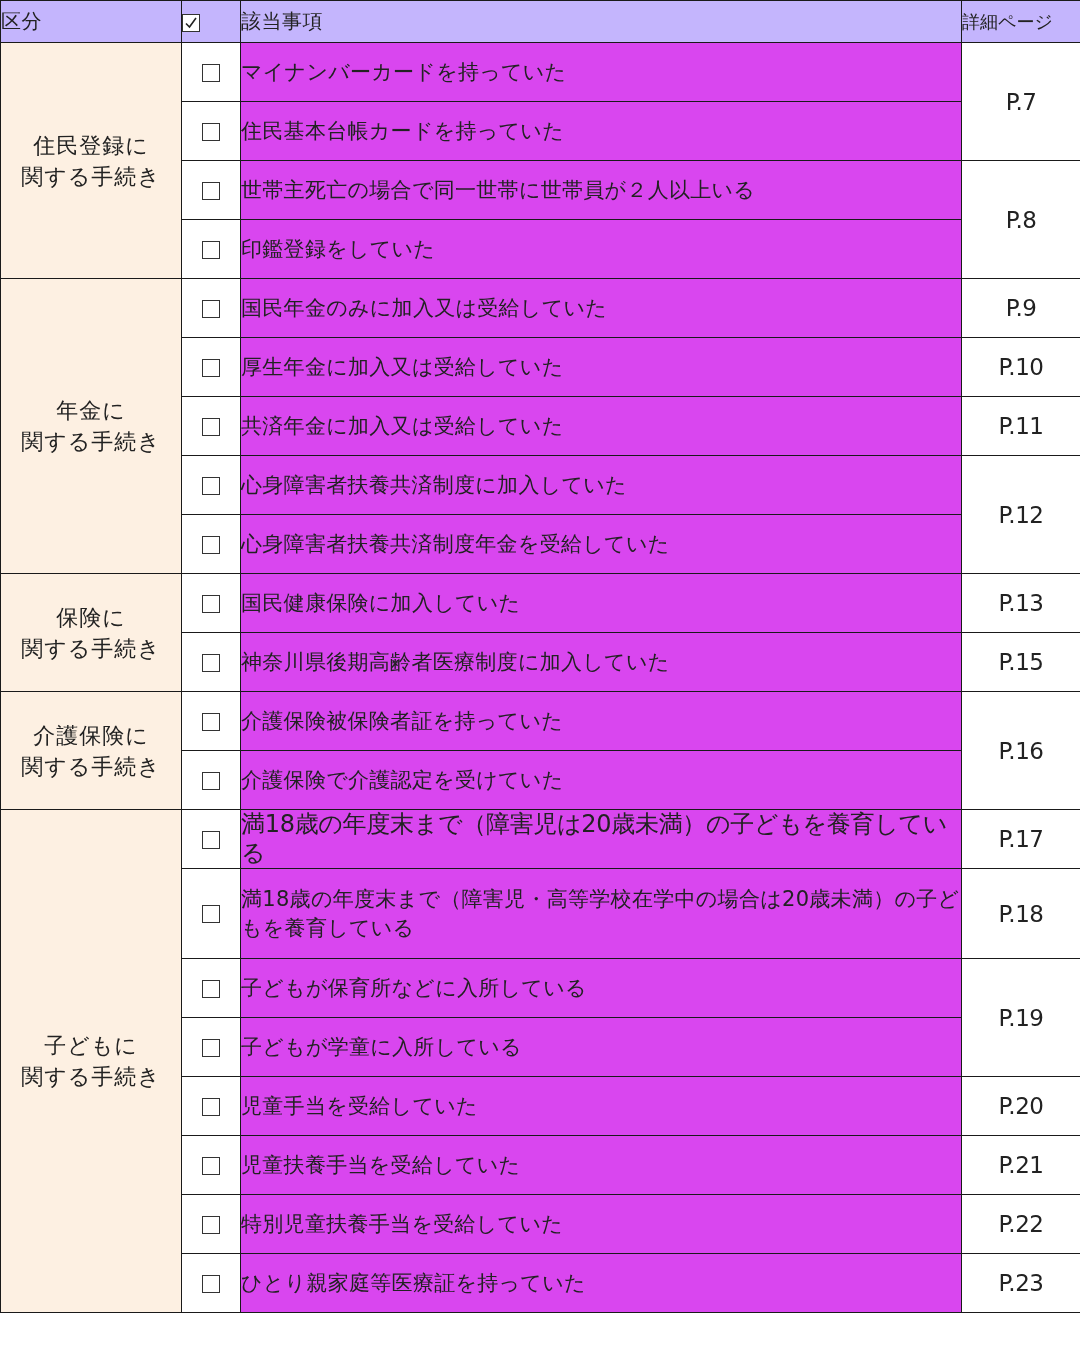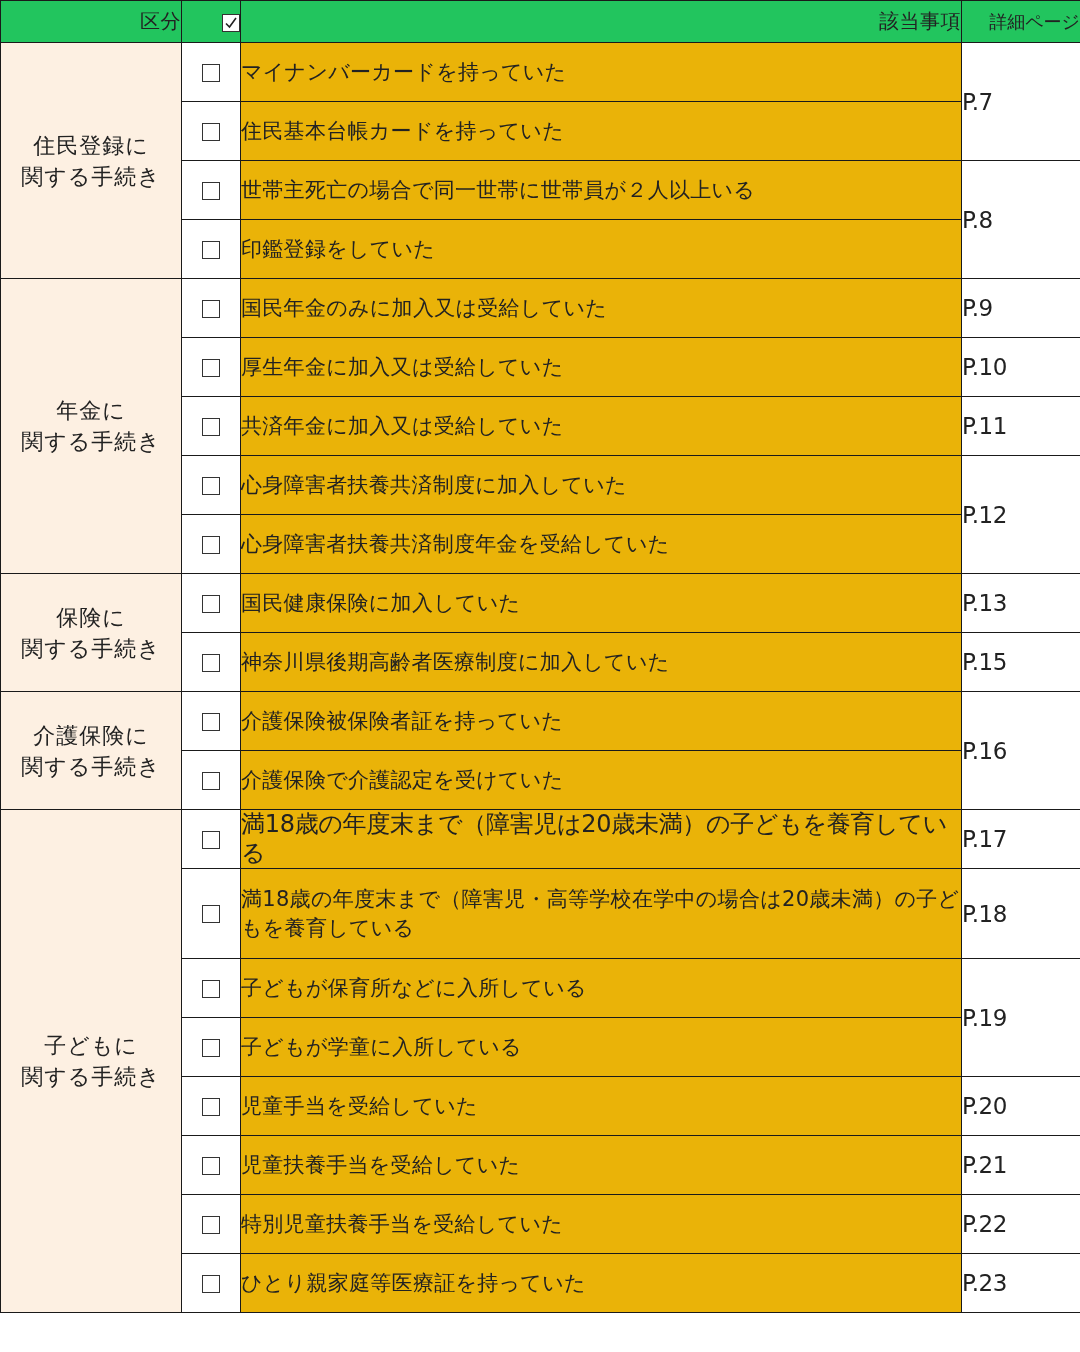--- a/index.html
+++ b/index.html
@@ -14,46 +14,47 @@
       border: 1.5px solid #1a1a1a;
       padding: 0;
       font-weight: normal;
       vertical-align: middle;
     }
     col.c-cat { width: 181px; }
     col.c-chk { width: 59px; }
     col.c-item { width: 721px; }
     col.c-page { width: 119px; }
     thead th {
-      background: #22c55e;
+      background: #c4b5fd;
       height: 41px;
       font-size: 20px;
-      text-align: right;
+      text-align: left;
       letter-spacing: 0.5px;
     }
     thead th.h-page { font-size: 18px; letter-spacing: 0; margin-top: 40px; }
     td.cat {
       background: #fdf0e2;
       text-align: center;
       font-size: 22px;
       line-height: 31px;
       letter-spacing: 1px;
     }
     td.cat .line { display: block; text-align: center; }
     td.chk { text-align: center; background: #ffffff; }
     td.item {
-      background: #eab308;
+      background: #d946ef;
       font-size: 21px;
       line-height: 29px;
       padding-left: 12px;
       padding-right: 8px;
       letter-spacing: 0.3px;
     }
     td.page {
       background: #ffffff;
+      text-align: center;
       font-size: 23px;
       letter-spacing: -0.5px;
     }
     tr.r1 td { height: 58px; }
     tr.r2 td { height: 89px; }
     .box {
       display: inline-block;
       width: 16px; height: 16px;
       border: 1.3px solid #333333;
       background: #ffffff;

